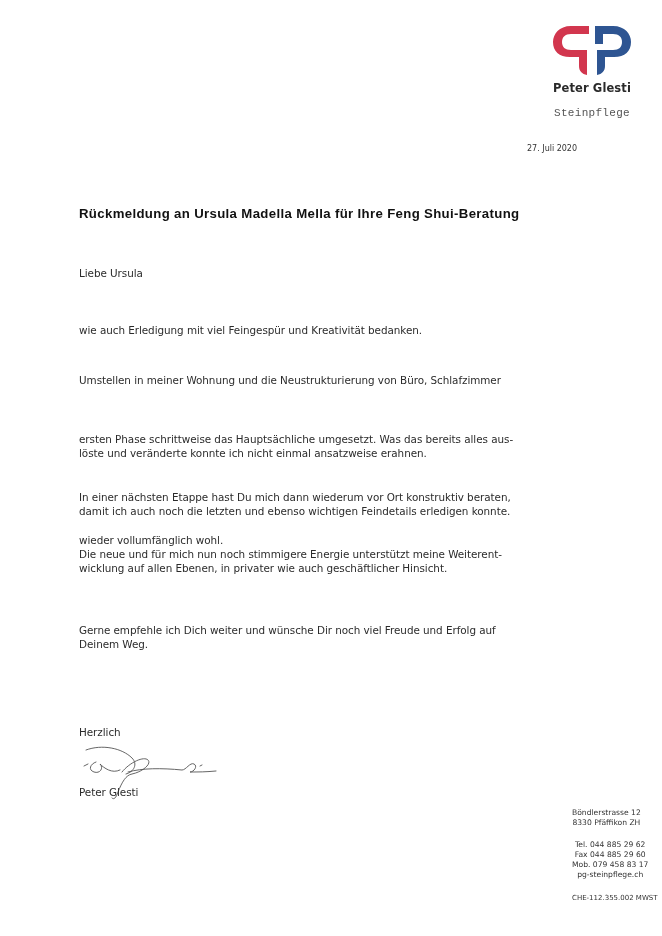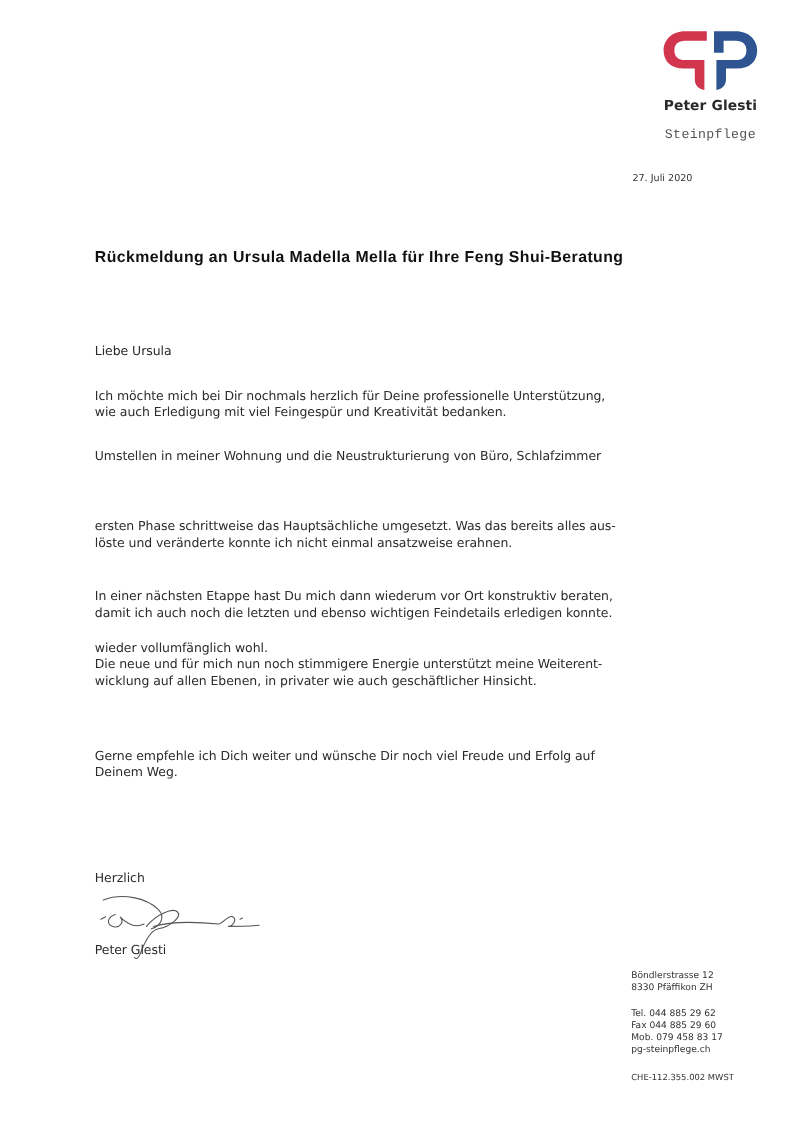--- a/index.html
+++ b/index.html
@@ -12,33 +12,33 @@
     .logo-name { font-family: "DejaVu Sans", sans-serif; font-weight: bold; font-size: 11.5px; color: #2a2a2a; margin-top: 3px; letter-spacing: 0.1px; }
     .logo-sub { font-family: Liberation Mono, monospace; font-size: 11px; color: #555; margin-top: 12px; letter-spacing: 0.3px; }
 
     .date { position: absolute; left: 527px; top: 144px; font-size: 8px; color: #333; }
 
     .subject { position: absolute; left: 79px; top: 206px; font-family: "Liberation Sans", sans-serif; font-weight: bold; font-size: 13.2px; color: #111; letter-spacing: 0.35px; white-space: nowrap; }
 
     .body-text { position: absolute; left: 79px; font-size: 10.4px; line-height: 14px; color: #2b2b2b; white-space: nowrap; letter-spacing: -0.05px; }
     .body-text p { margin: 0; }
 
-    .salutation { top: 266px; margin-top: 20px; }
+    .salutation { top: 266px; }
     .p1 { top: 323px; }
     .p2 { top: 373px; }
     .p3 { top: 432px; }
     .p4 { top: 490px; }
     .p5 { top: 533px; }
     .p6 { top: 623px; }
 
     .closing { top: 725px; }
     .signature { position: absolute; left: 82px; top: 742px; }
     .signer { top: 785px; }
 
-    .footer { position: absolute; left: 526px; font-size: 7.6px; line-height: 10px; color: #333; white-space: nowrap; }
+    .footer { position: absolute; left: 572px; font-size: 7.6px; line-height: 10px; color: #333; white-space: nowrap; text-align: center; }
     .addr { top: 808px; }
     .contact { top: 840px; }
     .vat { top: 893px; font-size: 7px; }
   </style>
 </head>
 <body>
 
 <div class="logo">
   <svg width="86" height="56" viewBox="0 0 86 56">
 
@@ -50,21 +50,20 @@
   <div class="logo-sub">Steinpflege</div>
 </div>
 
 <div class="date">27. Juli 2020</div>
 
 <div class="subject">Rückmeldung an Ursula Madella Mella für Ihre Feng Shui-Beratung</div>
 
 <div class="body-text salutation">Liebe Ursula</div>
 
 <div class="body-text p1">
-  <p>Ich möchte mich bei Dir nochmals herzlich für Deine professionelle Unterstützung,</p>
   <p>wie auch Erledigung mit viel Feingespür und Kreativität bedanken.</p>
 </div>
 <div class="body-text p2">
   <p>Umstellen in meiner Wohnung und die Neustrukturierung von Büro, Schlafzimmer</p>
 </div>
 <div class="body-text p3">
   <p>ersten Phase schrittweise das Hauptsächliche umgesetzt. Was das bereits alles aus-</p>
   <p>löste und veränderte konnte ich nicht einmal ansatzweise erahnen.</p>
 </div>
 <div class="body-text p4">

